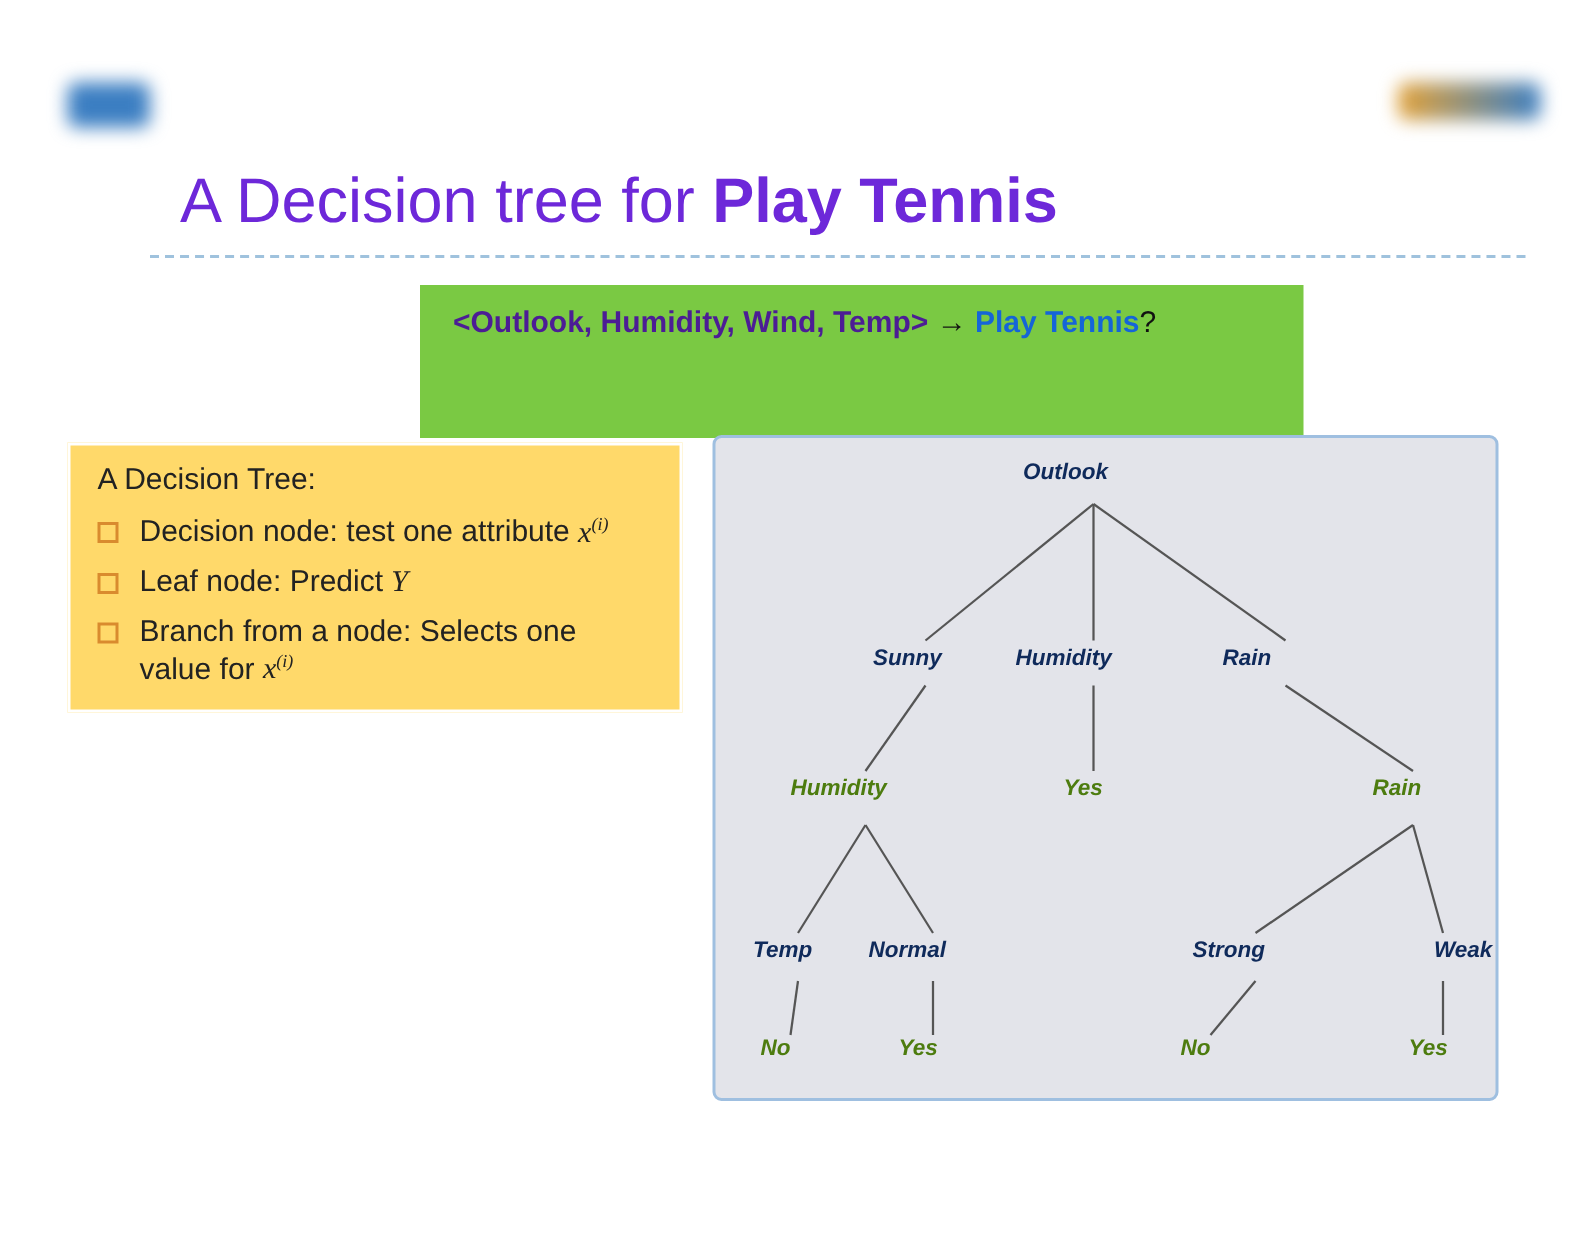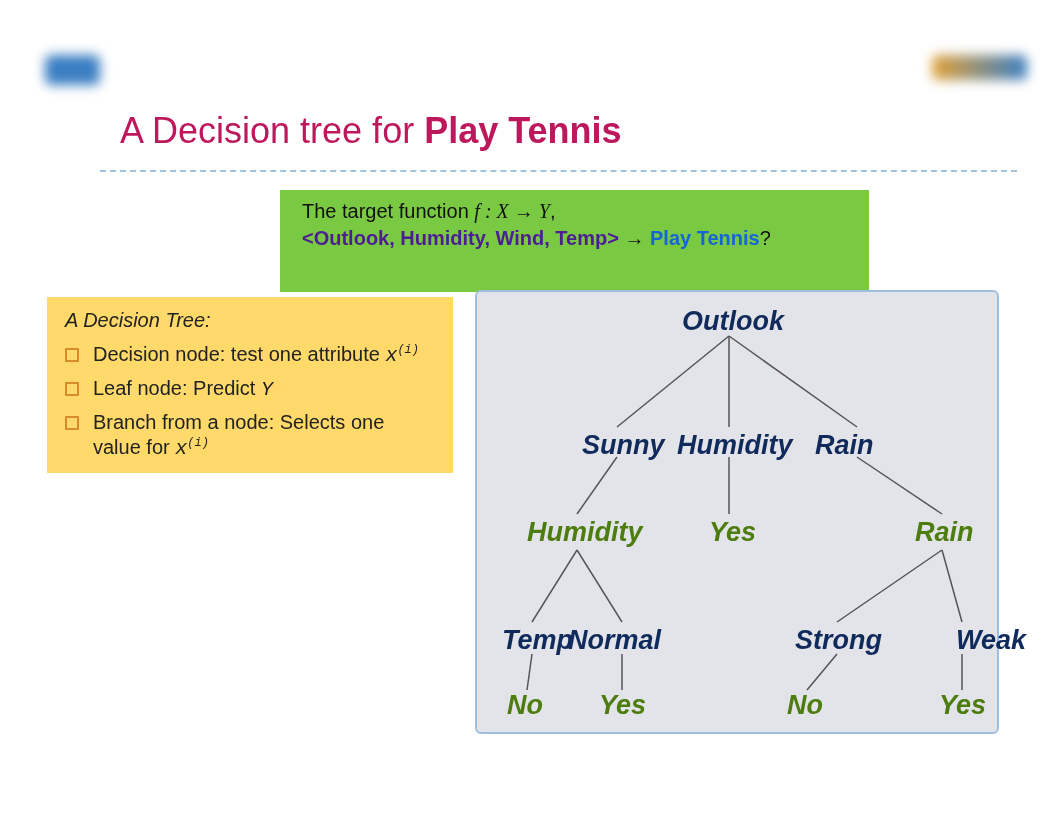--- a/index.html
+++ b/index.html
@@ -1,65 +1,62 @@
 <!DOCTYPE html>
 <html><head>
 <meta charset="utf-8">
 <style>
   html,body{margin:0;padding:0;width:1062px;height:822px;background:#fff;
     font-family:"Segoe UI",Arial,sans-serif;overflow:hidden;}
   .blur-blue,.blur-orange{position:absolute;filter:blur(6px);border-radius:6px;}
   .blur-blue{left:45px;top:55px;width:55px;height:30px;background:#3b7ec2;}
   .blur-orange{right:35px;top:55px;width:95px;height:25px;
     background:linear-gradient(90deg,#e2a23a,#3b7ec2);}
-  .title{position:absolute;left:120px;top:110px;font-size:36px;
-    font-weight:300;color:#be185d;}
+  .title{position:absolute;left:120px;top:110px;font-size:42px;
+    font-weight:300;color:#6d28d9;}
   .title .b{font-weight:700;}
   .title-rule{position:absolute;left:100px;top:170px;right:45px;height:0;
     border-top:2px dashed #9fc2dd;}
   .greenbox{position:absolute;left:280px;top:190px;width:545px;height:82px;
     background:#7ac943;color:#111;padding:10px 22px;font-size:20px;}
   .greenbox .f{font-style:italic;font-family:"Cambria Math",serif;}
   .greenbox .l2{margin-top:4px;}
   .greenbox .attrs{color:#4c1d95;font-weight:700;}
   .greenbox .arrow{color:#111;}
   .greenbox .play{color:#1565d8;font-weight:700;}
   .yellowbox{position:absolute;left:45px;top:295px;width:410px;height:180px;
     background:#ffd96a;border:2px solid #fff;padding:12px 18px;font-size:20px;
     color:#222;box-sizing:border-box;}
-  .yellowbox .hd{margin-bottom:10px;font-style:italic;}
+  .yellowbox .hd{margin-bottom:10px;}
   .yellowbox .item{display:flex;align-items:flex-start;margin-bottom:8px;
     line-height:1.25;}
   .yellowbox .sq{width:10px;height:10px;border:2px solid #d98b2e;margin-top:6px;
     margin-right:14px;flex:none;}
-  .yellowbox .m{font-family:Liberation Mono, monospace;font-style:italic;}
+  .yellowbox .m{font-family:Liberation Serif, serif;font-style:italic;}
   .yellowbox sup{font-size:.6em;}
   .treebox{position:absolute;left:475px;top:290px;width:520px;height:440px;
     background:#e3e4ea;border:2px solid #9fbfe0;border-radius:6px;}
   .treebox svg{position:absolute;inset:0;}
-  .tlabel{position:absolute;font-weight:700;font-style:italic;font-size:27px;
+  .tlabel{position:absolute;font-weight:700;font-style:italic;font-size:15px;
     white-space:nowrap;}
   .navy{color:#0f2a5b;}
   .blue{color:#4d7c0f;}
 </style>
 </head>
 <body>
 
 <div class="blur-blue"></div>
 <div class="blur-orange"></div>
 
 <div class="title">
   <span>A Decision tree for </span><span class="b">Play Tennis</span>
 </div>
 <div class="title-rule"></div>
 
 <div class="greenbox">
-  <div>
-    <span>The target function </span><span class="f">f : X → Y</span><span>,</span>
-  </div>
   <div class="l2">
     <span class="attrs">&lt;Outlook, Humidity, Wind, Temp&gt;</span><span class="arrow"> → </span><span class="play">Play Tennis</span><span>?</span>
   </div>
 </div>
 
 <div class="yellowbox">
   <div class="hd">A Decision Tree:</div>
   <div class="item">
     <div class="sq"></div>
     <div>
@@ -100,20 +97,20 @@
     </g>
   </svg>
   <div class="tlabel navy" style="left:205px;top:14px">Outlook</div>
   <div class="tlabel navy" style="left:105px;top:138px">Sunny</div>
   <div class="tlabel navy" style="left:200px;top:138px">Humidity</div>
   <div class="tlabel navy" style="left:338px;top:138px">Rain</div>
   <div class="tlabel blue" style="left:50px;top:225px">Humidity</div>
   <div class="tlabel blue" style="left:232px;top:225px">Yes</div>
   <div class="tlabel blue" style="left:438px;top:225px">Rain</div>
   <div class="tlabel navy" style="left:25px;top:333px">Temp</div>
-  <div class="tlabel navy" style="left:91px;top:333px">Normal</div>
+  <div class="tlabel navy" style="left:102px;top:333px">Normal</div>
   <div class="tlabel navy" style="left:318px;top:333px">Strong</div>
   <div class="tlabel navy" style="left:479px;top:333px">Weak</div>
   <div class="tlabel blue" style="left:30px;top:398px">No</div>
   <div class="tlabel blue" style="left:122px;top:398px">Yes</div>
   <div class="tlabel blue" style="left:310px;top:398px">No</div>
   <div class="tlabel blue" style="left:462px;top:398px">Yes</div>
 </div>
 
 </body></html>

